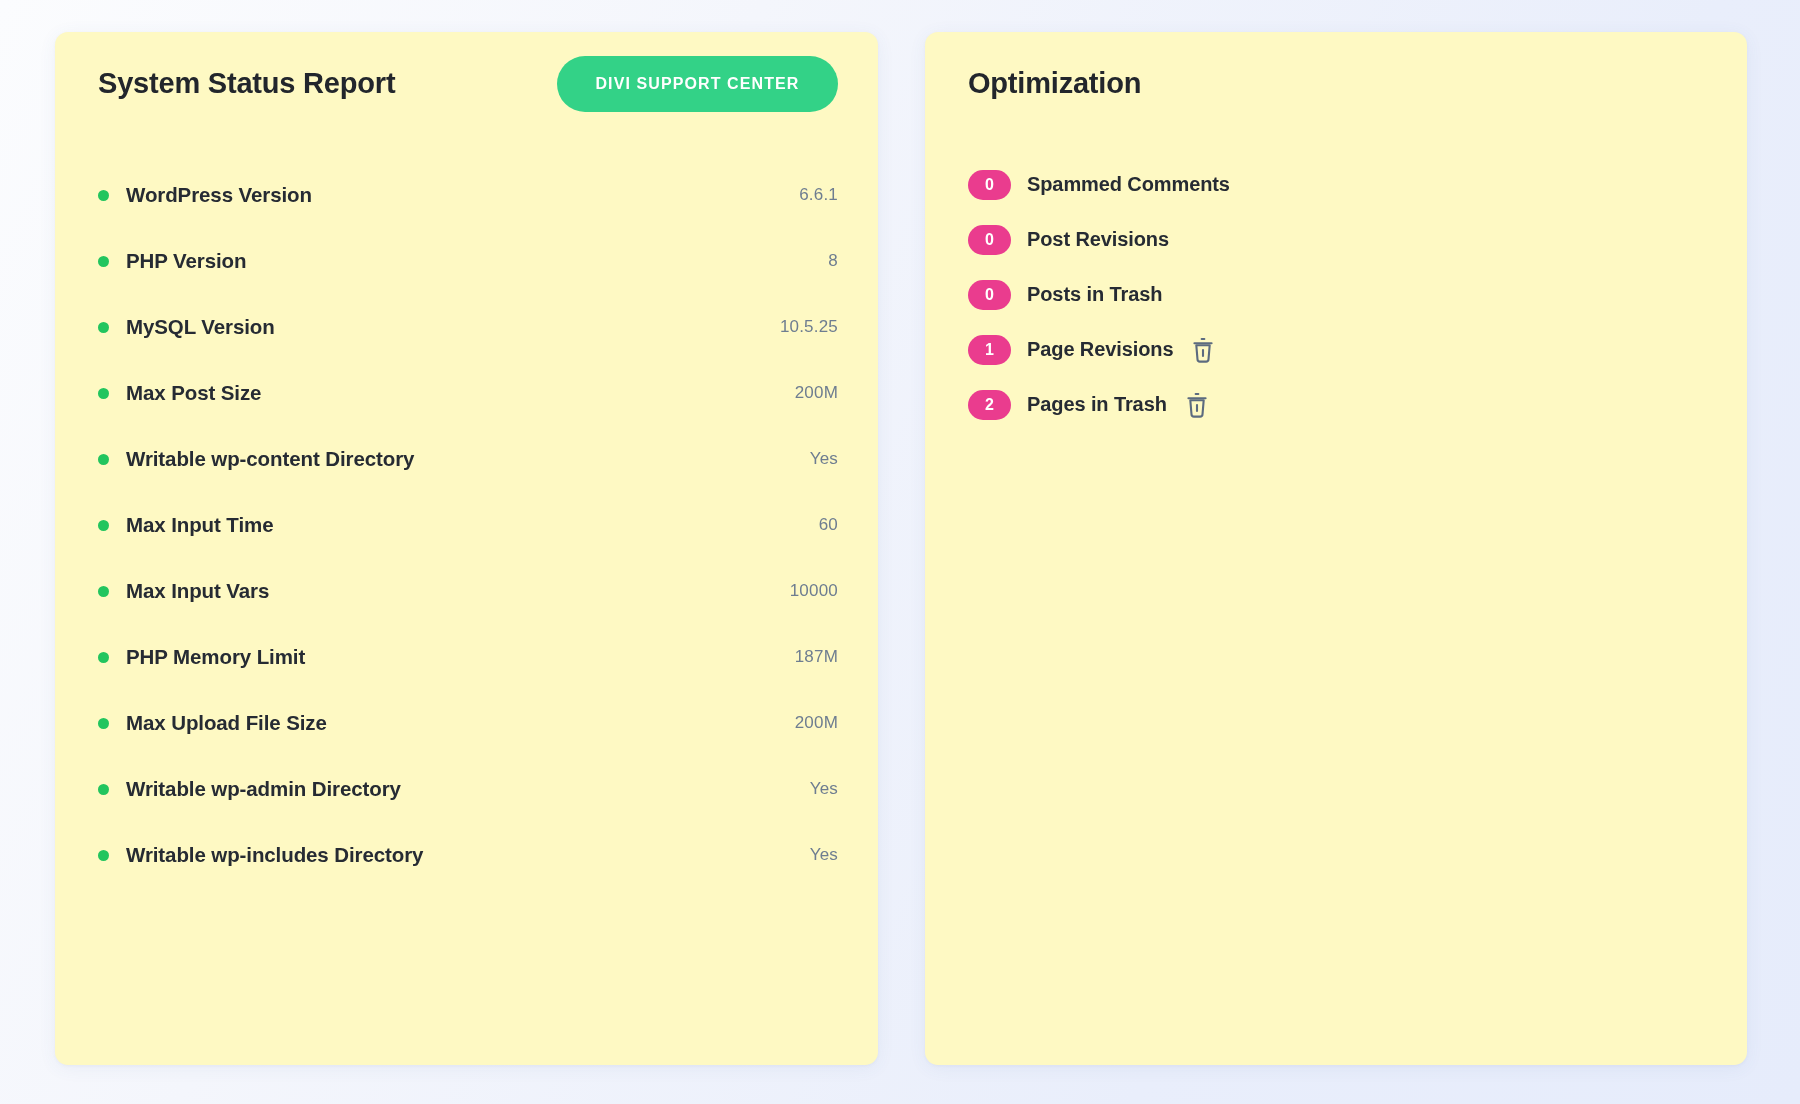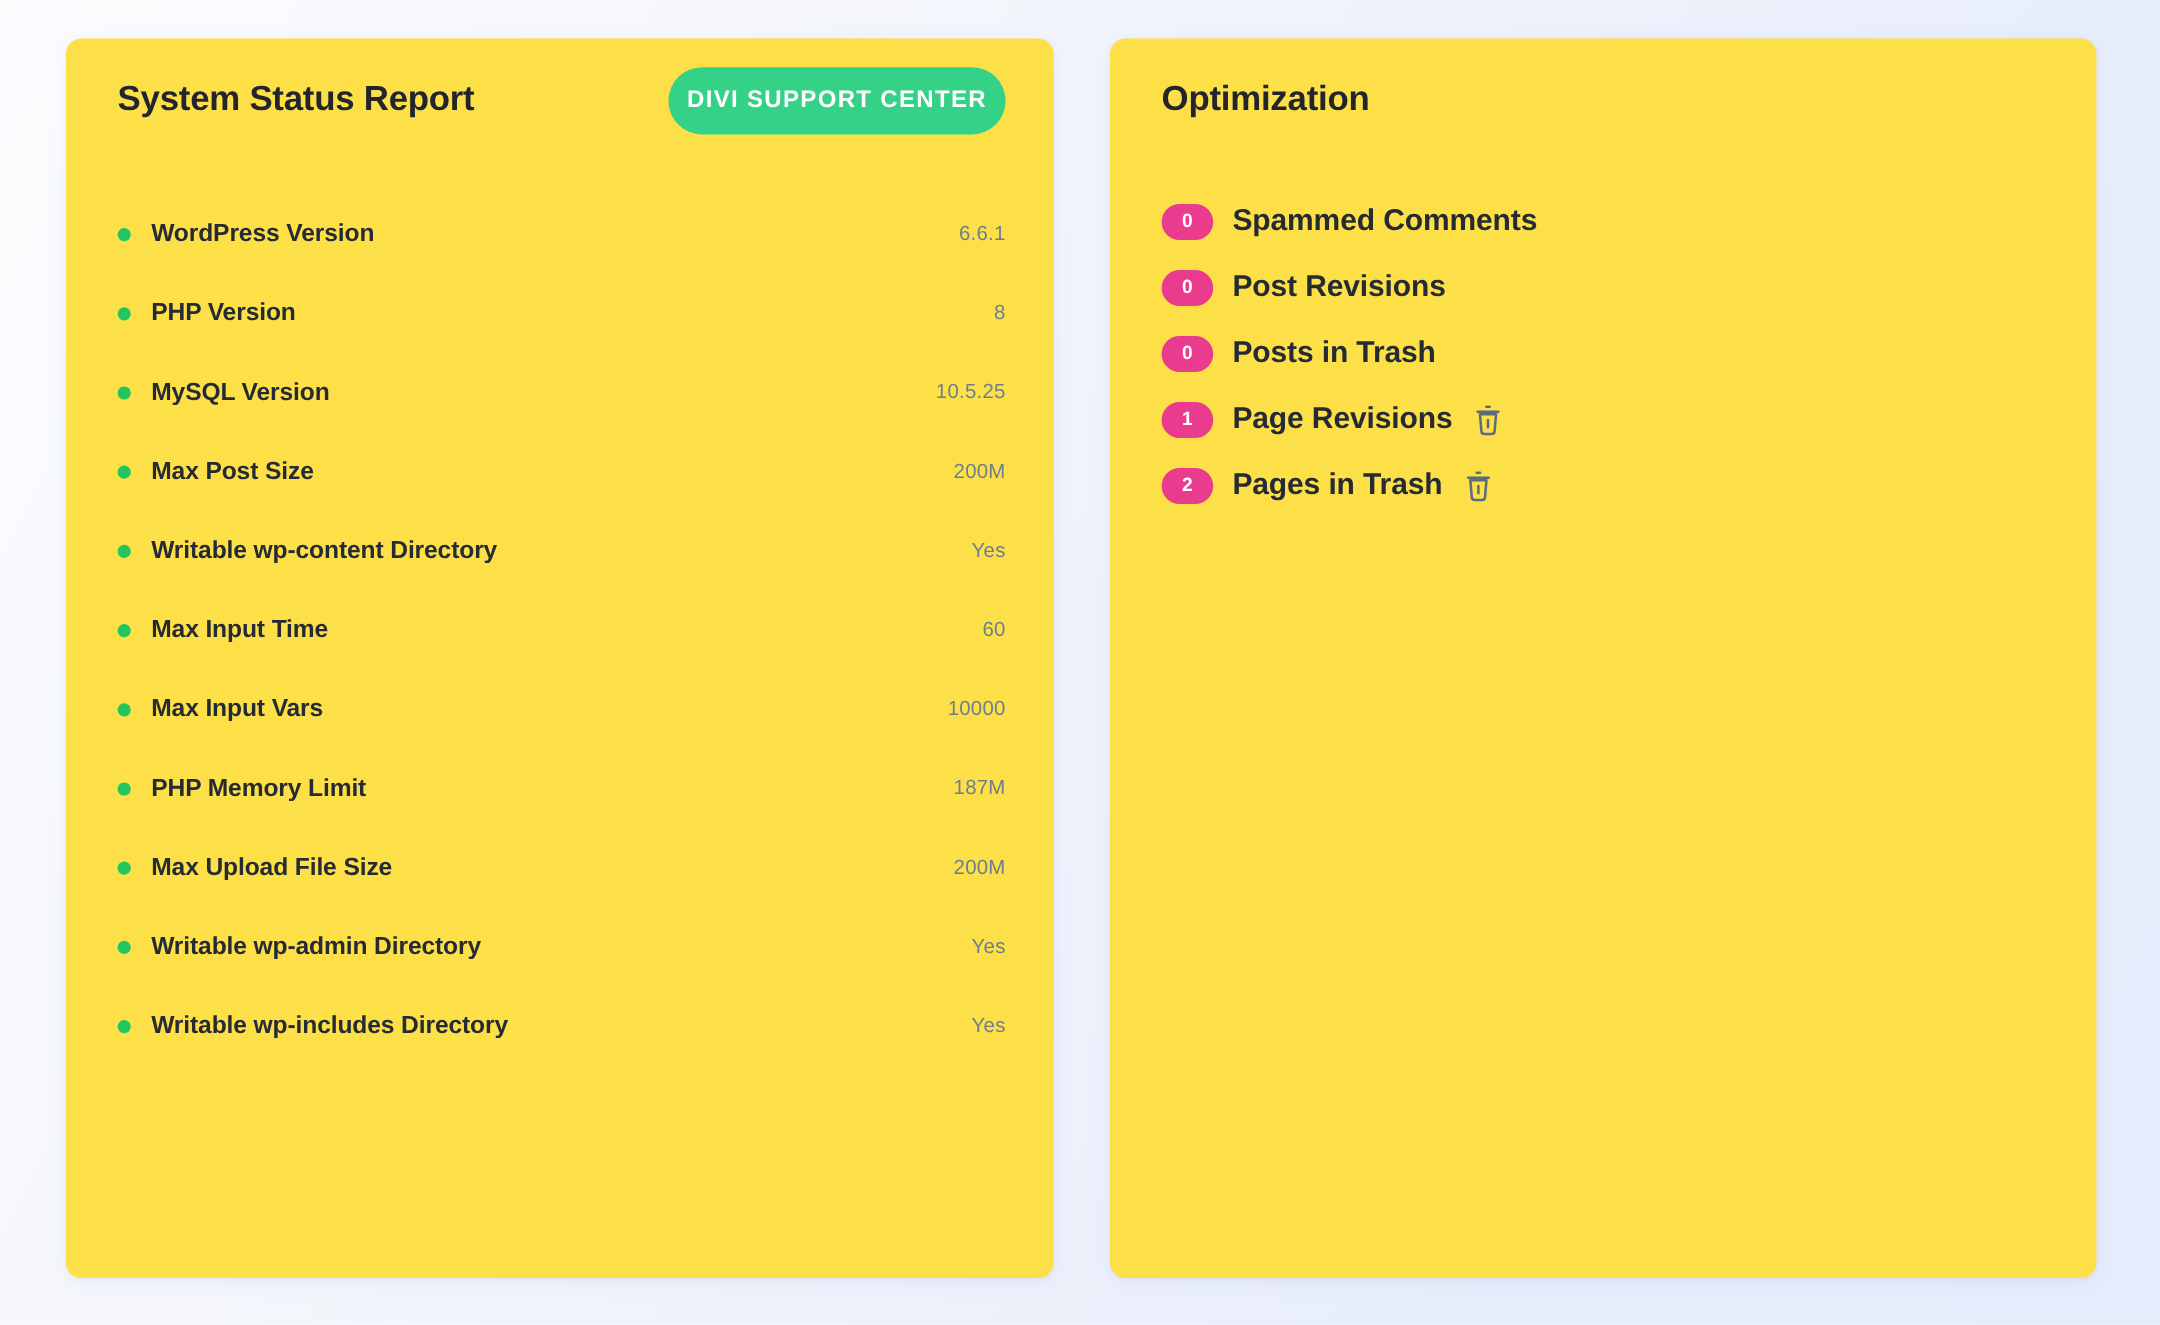--- a/index.html
+++ b/index.html
@@ -20,21 +20,21 @@
     position: absolute;
     left: 0; top: 0;
     width: 1800px;
     height: 1104px;
     display: flex;
     gap: 47px;
     padding: 32px 53px 39px 55px;
   }
 
   .card {
-    background: #fde047;
+    background: #fef9c3;
     border-radius: 13px;
     box-shadow: 0 3px 18px rgba(70, 95, 160, 0.07),
                 0 1px 3px rgba(70, 95, 160, 0.05);
     position: relative;
     overflow: visible;
   }
 
   .card-left  { width: 823px; flex: 0 0 823px; }
   .card-right { width: 822px; flex: 0 0 822px; }
 
@@ -53,21 +53,21 @@
     font-weight: bold;
     color: #22262c;
     letter-spacing: -0.2px;
     line-height: 1;
   }
 
   .pill-btn {
     border: none;
     border-radius: 40px;
     color: #ffffff;
-    font-size: 20px;
+    font-size: 16px;
     font-weight: bold;
     letter-spacing: 1.1px;
     cursor: pointer;
     font-family: "Liberation Sans", sans-serif;
     display: inline-flex;
     align-items: center;
     justify-content: center;
     white-space: nowrap;
   }
 
@@ -144,21 +144,21 @@
     font-weight: bold;
     display: inline-flex;
     align-items: center;
     justify-content: center;
     flex: 0 0 43px;
     margin-right: 16px;
     letter-spacing: 0;
   }
 
   .opt-label {
-    font-size: 25px;
+    font-size: 20px;
     font-weight: bold;
     color: #262b33;
     letter-spacing: -0.1px;
   }
 
   .trash-icon {
     margin-left: 17px;
     display: inline-flex;
     align-items: center;
     cursor: pointer;

